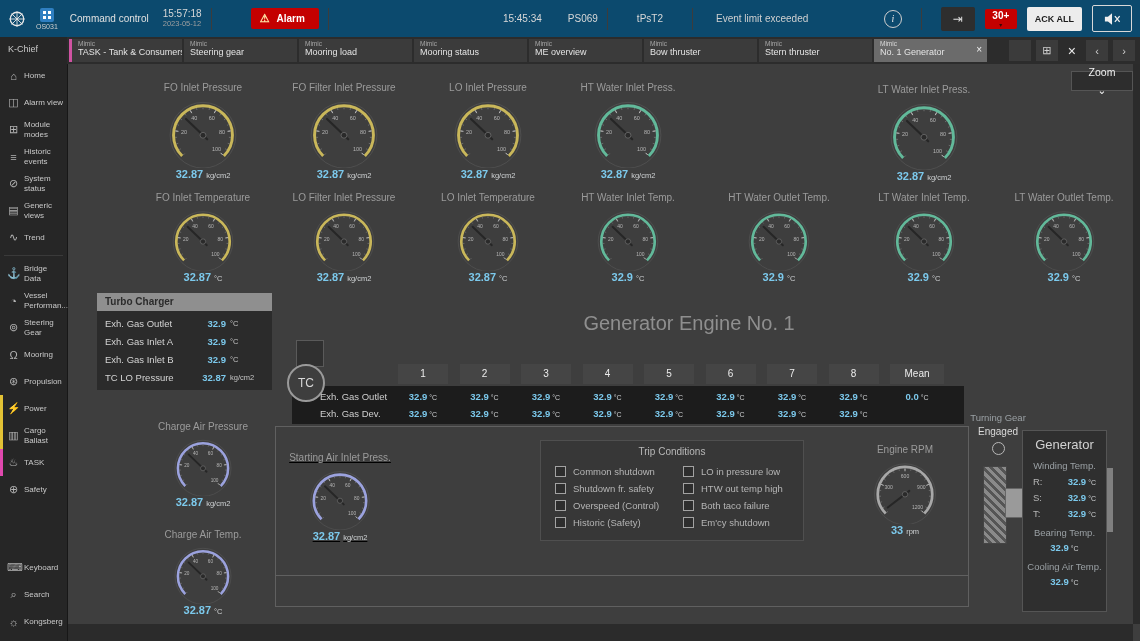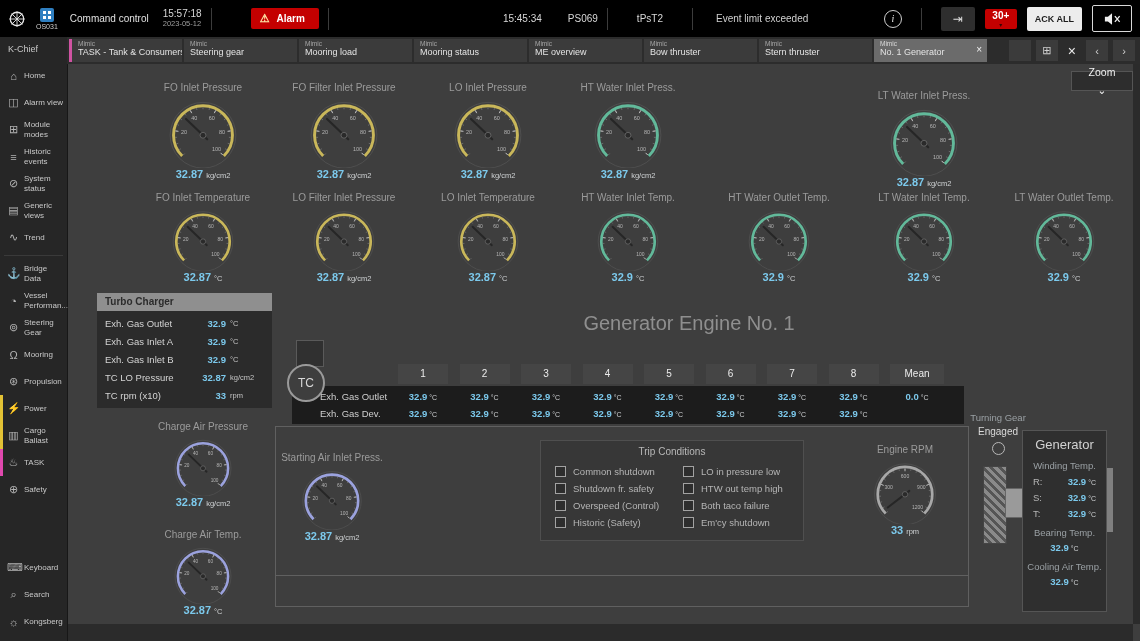--- a/index.html
+++ b/index.html
@@ -1,19 +1,19 @@
 <!DOCTYPE html>
 <html><head>
 <meta charset="utf-8">
 <style>
   html,body{margin:0;padding:0;width:1140px;height:641px;overflow:hidden;background:#3e3e3e;
             font-family:"Liberation Sans",sans-serif;-webkit-font-smoothing:antialiased;}
   #app{position:absolute;inset:0;}
   
-  #topbar{position:absolute;left:0;top:0;width:1140px;height:37px;background:#000000;
+  #topbar{position:absolute;left:0;top:0;width:1140px;height:37px;background:#0c4a6e;
           display:flex;align-items:center;color:#d8d8d8;z-index:30;}
   .klogo{margin-left:8px;display:flex;align-items:center;}
   .os-block{margin-left:10px;display:flex;flex-direction:column;align-items:center;gap:1px;}
   .os-icon{width:14px;height:14px;background:#2f7fc1;border-radius:2px;position:relative;}
   .os-icon:before{content:"";position:absolute;left:3px;top:3px;width:3px;height:3px;background:#fff;
                   box-shadow:5px 0 0 #fff,0 5px 0 #fff,5px 5px 0 #fff;}
   .os-label{font-size:7px;color:#cfcfcf;}
   .tb-app{margin-left:12px;font-size:10px;color:#e0e0e0;}
   .tb-clock{margin-left:14px;line-height:1.15;}
   .tb-time{font-size:10px;}
@@ -486,21 +486,21 @@
               <line x1="80.0" y1="37.0" x2="83.1" y2="36.6" stroke="#c4c4c4" stroke-width="1"></line>
               <text x="74.3" y="37.9" font-size="5.6" fill="#b5b5b5" text-anchor="middle" dy="2">80</text>
               <line x1="72.9" y1="58.9" x2="75.1" y2="61.1" stroke="#c4c4c4" stroke-width="1"></line>
               <text x="68.8" y="54.8" font-size="5.6" fill="#b5b5b5" text-anchor="middle" dy="2">100</text>
               <line x1="59.3" y1="45.1" x2="37.7" y2="24.4" stroke="#262626" stroke-width="2.2" stroke-linecap="round"></line>
               <circle cx="55" cy="41" r="3" fill="#2a2a2a" stroke="#6e6e6e" stroke-width="0.8"></circle>
             </svg>
           </div>
           <div class="g-value"><b>32.87</b><span class="unit">kg/cm2</span></div>
         </div>
-        <div class="gauge-cell" style="left: 792px; top: 26px;">
+        <div class="gauge-cell" style="left: 792px; top: 20px;">
           <div class="g-label">LT Water Inlet Press.</div>
           <div class="g-dial">
             <svg viewBox="0 0 110 74" style="width:108px">
               <circle cx="55" cy="41" r="33.5" fill="none" stroke="#565656" stroke-width="0.7"></circle>
               <path d="M 33.8 62.2 A 30 30 0 1 1 76.2 62.2" fill="none" stroke="#62b99a" stroke-width="3"></path>
               <line x1="36.3" y1="59.7" x2="34.9" y2="61.1" stroke="#8a8a8a" stroke-width="0.6"></line>
               <line x1="32.4" y1="54.8" x2="30.8" y2="55.8" stroke="#8a8a8a" stroke-width="0.6"></line>
               <line x1="29.8" y1="49.2" x2="28.0" y2="49.8" stroke="#8a8a8a" stroke-width="0.6"></line>
               <line x1="28.6" y1="43.1" x2="26.7" y2="43.2" stroke="#8a8a8a" stroke-width="0.6"></line>
               <line x1="28.8" y1="36.9" x2="26.9" y2="36.6" stroke="#8a8a8a" stroke-width="0.6"></line>
@@ -916,21 +916,21 @@
               <line x1="80.0" y1="37.0" x2="83.1" y2="36.6" stroke="#c4c4c4" stroke-width="1"></line>
               <text x="74.3" y="37.9" font-size="5.6" fill="#b5b5b5" text-anchor="middle" dy="2">80</text>
               <line x1="72.9" y1="58.9" x2="75.1" y2="61.1" stroke="#c4c4c4" stroke-width="1"></line>
               <text x="68.8" y="54.8" font-size="5.6" fill="#b5b5b5" text-anchor="middle" dy="2">100</text>
               <line x1="59.3" y1="45.1" x2="37.7" y2="24.4" stroke="#262626" stroke-width="2.2" stroke-linecap="round"></line>
               <circle cx="55" cy="41" r="3" fill="#2a2a2a" stroke="#6e6e6e" stroke-width="0.8"></circle>
             </svg>
           </div>
           <div class="g-value"><b>32.87</b><span class="unit">°C</span></div>
         </div>
-        <div class="gauge-cell" style="left: 200px; top: 388px;">
+        <div class="gauge-cell" style="left: 208px; top: 388px; text-decoration: underline;">
           <div class="g-label">Starting Air Inlet Press.</div>
           <div class="g-dial">
             <svg viewBox="0 0 110 74" style="width:96px">
               <circle cx="55" cy="41" r="33.5" fill="none" stroke="#565656" stroke-width="0.7"></circle>
               <path d="M 33.8 62.2 A 30 30 0 1 1 76.2 62.2" fill="none" stroke="#9ba2de" stroke-width="3"></path>
               <line x1="36.3" y1="59.7" x2="34.9" y2="61.1" stroke="#8a8a8a" stroke-width="0.6"></line>
               <line x1="32.4" y1="54.8" x2="30.8" y2="55.8" stroke="#8a8a8a" stroke-width="0.6"></line>
               <line x1="29.8" y1="49.2" x2="28.0" y2="49.8" stroke="#8a8a8a" stroke-width="0.6"></line>
               <line x1="28.6" y1="43.1" x2="26.7" y2="43.2" stroke="#8a8a8a" stroke-width="0.6"></line>
               <line x1="28.8" y1="36.9" x2="26.9" y2="36.6" stroke="#8a8a8a" stroke-width="0.6"></line>
@@ -1024,25 +1024,20 @@
           </div>
           <div class="turbo-row">
             <span class="tl">Exh. Gas Inlet B</span>
             <span class="tv">32.9</span>
             <span class="tu">°C</span>
           </div>
           <div class="turbo-row">
             <span class="tl">TC LO Pressure</span>
             <span class="tv">32.87</span>
             <span class="tu">kg/cm2</span>
-          </div>
-          <div class="turbo-row">
-            <span class="tl">TC rpm (x10)</span>
-            <span class="tv">33</span>
-            <span class="tu">rpm</span>
           </div>
         </div>
     </div>
 
     <div id="engine-title">Generator Engine No. 1</div>
 
     <div id="tc-rect"></div>
     <div id="tc-circle">TC</div>
     <div id="cyl-strip"></div>
     <div id="cyl-table">

